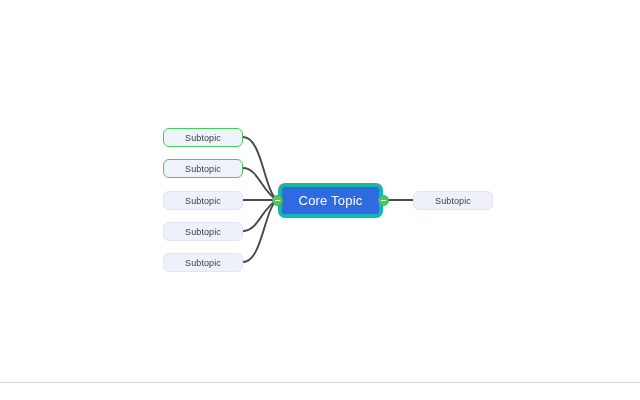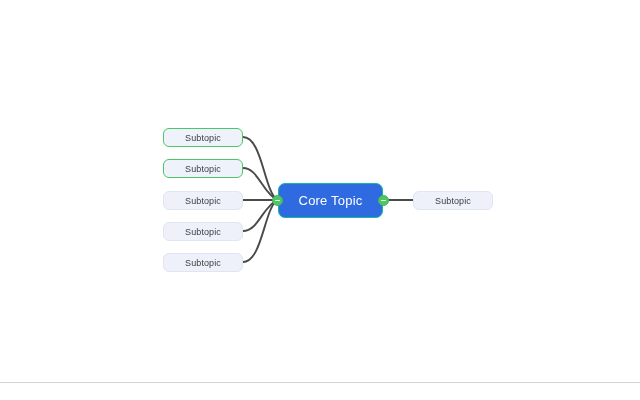--- a/index.html
+++ b/index.html
@@ -58,21 +58,21 @@
   .node-sub.selected {
     border: 1.5px solid #4cc764;
     background: #eef3fb;
   }
 
   .node-core {
     width: 105px;
     height: 35px;
     border-radius: 7px;
     background: #2f6ae1;
-    border: 1px solid #14b8a6;
+    border: 4px solid #14b8a6;
     color: #ffffff;
     font-size: 13px;
     letter-spacing: 0.2px;
   }
 
   
   .handle {
     position: absolute;
     width: 11px;
     height: 11px;

